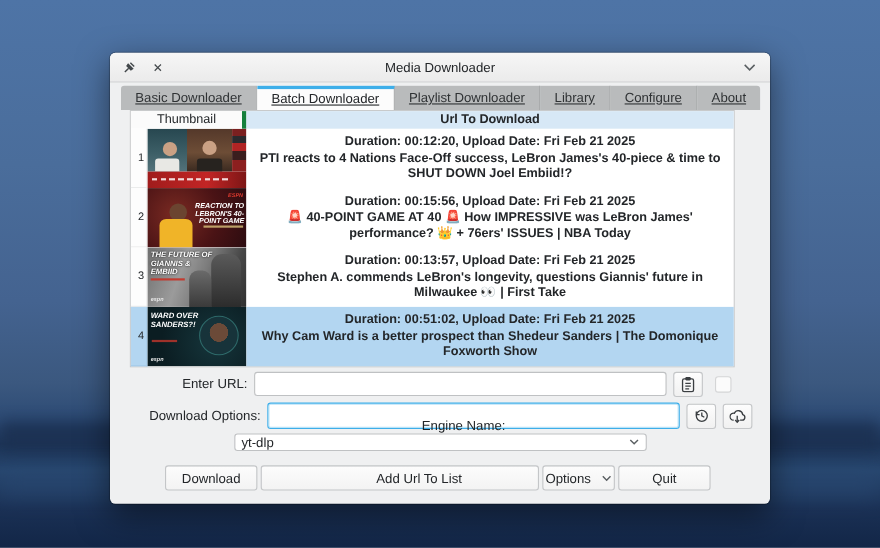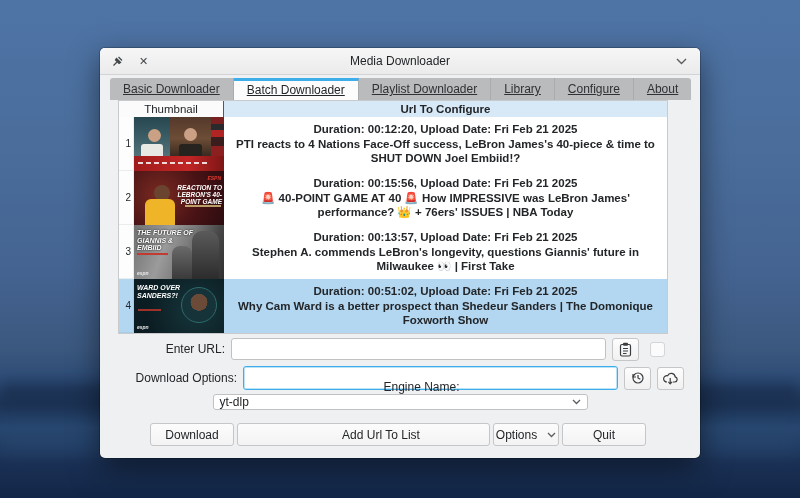--- a/index.html
+++ b/index.html
@@ -36,21 +36,21 @@
   .tab { padding:0 13px; line-height:22px; font-size:12px; background:#b9bbbc;
     color:#2f3234; border-right:1px solid #a9abac; white-space:nowrap;text-decoration:underline; }
   .tab:first-child { border-top-left-radius:3px; }
   .tab:last-child { border-top-right-radius:3px; border-right:none; }
   .tab.active { background:#fcfcfc; border-top:3px solid #3daee9; line-height:19px; color:#232629; }
 
   
   .table { position:absolute; left:18px; top:52px; width:550px; height:234px;
     background:#ffffff; border:1px solid #c8cacb; }
   .thead { display:flex; height:16px; font-size:11.5px; color:#232629; }
-  .th-thumb { width:105px; background:#fbfbfb; border-right:1px solid #15803d;
+  .th-thumb { width:105px; background:#fbfbfb; border-right:4px solid #15803d;
     text-align:center; line-height:16px; }
   .th-url { flex:1; background:#d7e8f6; font-weight:bold; text-align:center; line-height:16px; }
   .trow { display:flex; height:54px; }
   .cell-num { width:15px; font-size:10px; color:#232629; display:flex; align-items:center;
     justify-content:flex-end; padding-right:2px; background:#fdfdfd;
     border-right:1px solid #ebecec; border-bottom:1px solid #ebecec; }
   .cell-thumb { width:90px; position:relative; overflow:hidden; }
   .cell-text { flex:1; display:flex; flex-direction:column; justify-content:center;
     text-align:center; font-size:11.5px; line-height:1.28; color:#232629; padding:0 8px;font-weight:bold; }
   .trow.selected .cell-num, .trow.selected .cell-text { background:#b3d6f1; }
@@ -161,21 +161,21 @@
     <div class="tab active">Batch Downloader</div>
     <div class="tab">Playlist Downloader</div>
     <div class="tab">Library</div>
     <div class="tab">Configure</div>
     <div class="tab">About</div>
   </div>
 
   <div class="table">
     <div class="thead">
       <div class="th-thumb">Thumbnail</div>
-      <div class="th-url">Url To Configure</div>
+      <div class="th-url">Url To Download</div>
     </div>
 
     <div class="trow">
       <div class="cell-num">1</div>
       <div class="cell-thumb">
         <div class="thumb t1">
           <div class="t1-pL"></div>
             <div class="t1-pR"></div>
             <div class="t1-strip"></div>
           <div class="t1-head" style="left:15%;top:22%;"></div>

